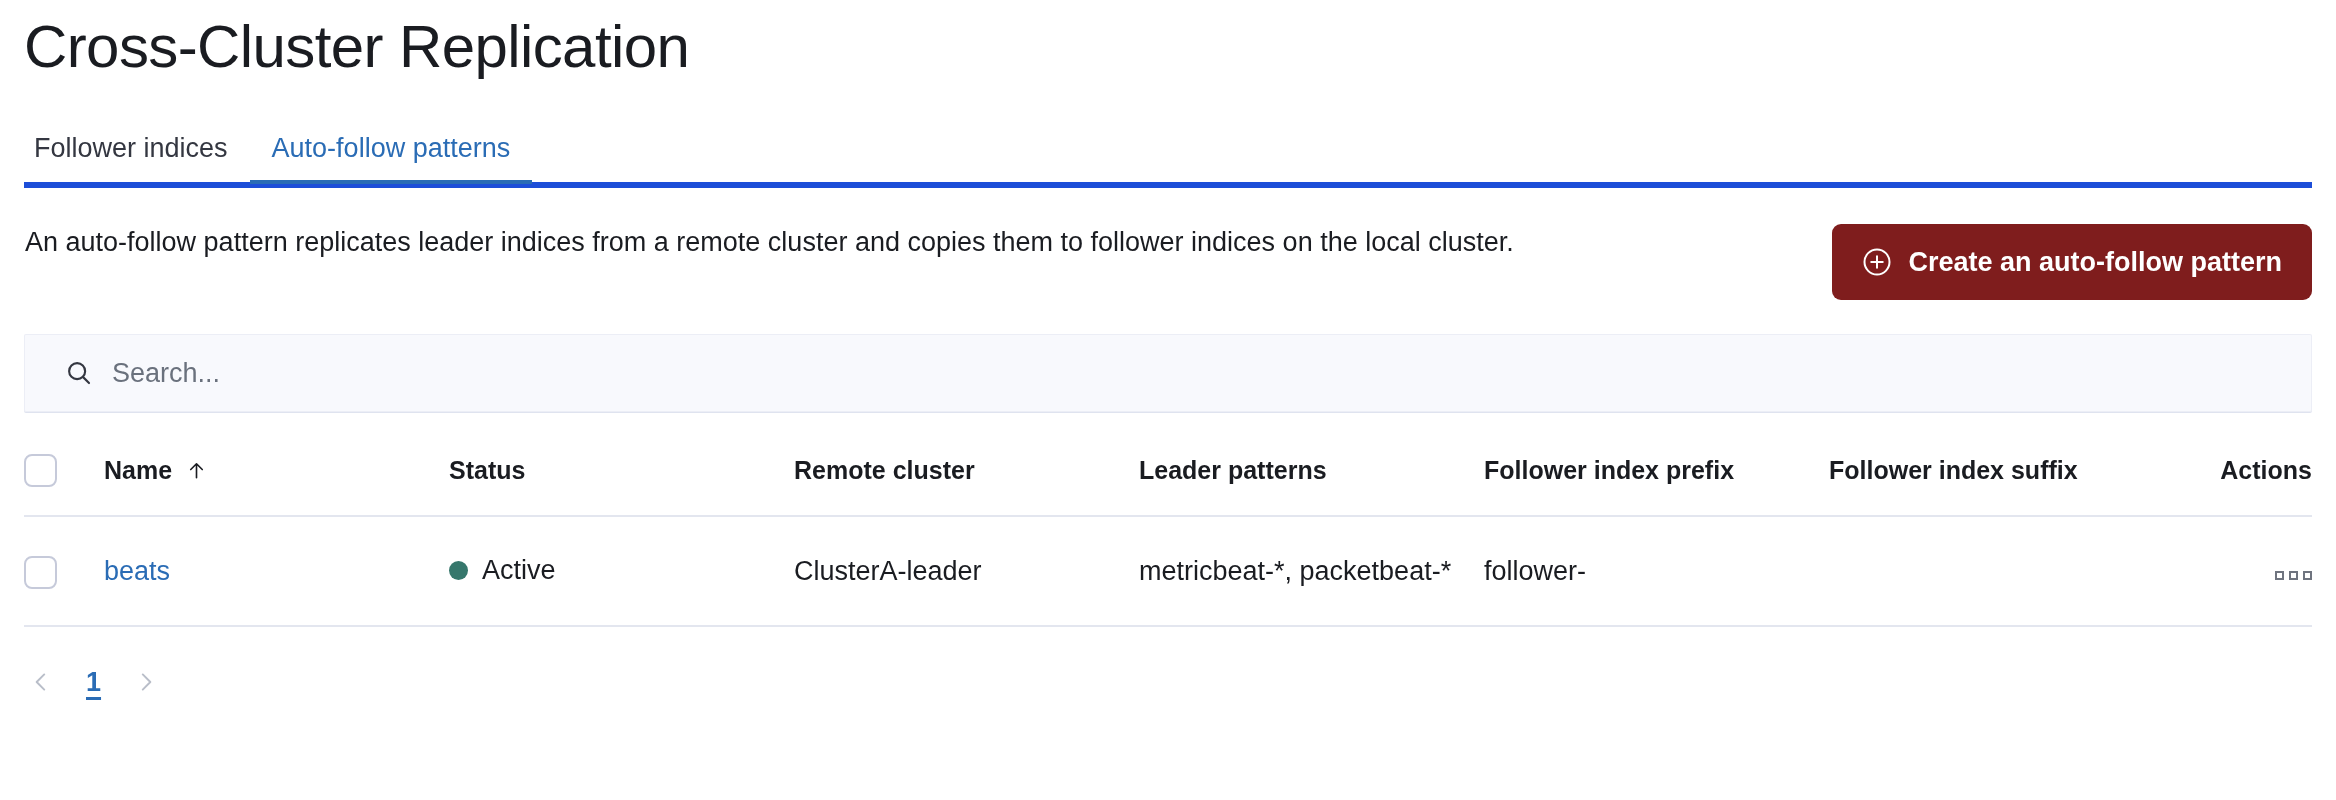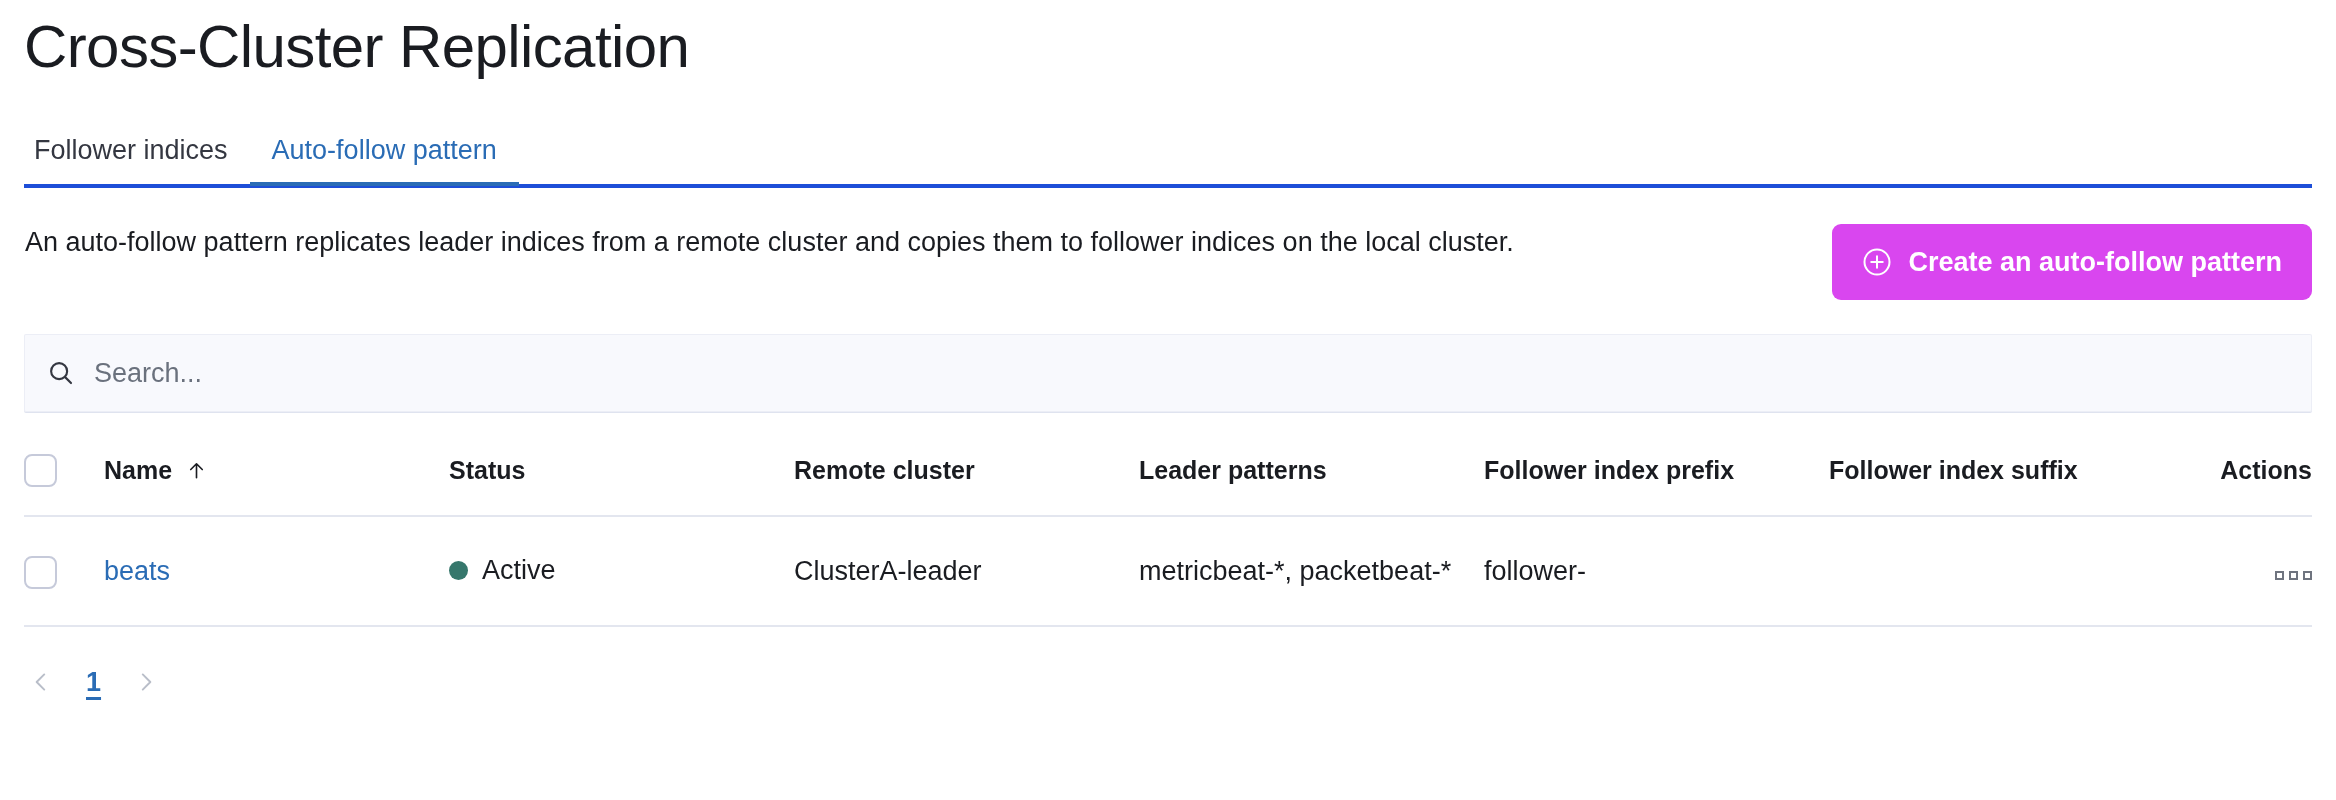--- a/index.html
+++ b/index.html
@@ -33,21 +33,21 @@
     padding-top: 14px;
   }
 
   
   .tabs {
     margin-top: 42px;
     display: flex;
     align-items: flex-end;
     gap: 0;
     position: relative;
-    border-bottom: 4px solid #1d4ed8;
+    border-bottom: 6px solid #1d4ed8;
     height: 66px;
   }
   .tab {
     font-size: 27px;
     line-height: 1;
     padding: 0 22px 20px 22px;
     color: #343741;
     cursor: pointer;
     position: relative;
     background: none;
@@ -80,21 +80,21 @@
   }
   .desc-text {
     font-size: 27px;
     line-height: 1.5;
     color: #1a1c21;
     max-width: 1705px;
     padding-left: 1px;
   }
   .create-btn {
     flex: 0 0 auto;
-    background: #d946ef;
+    background: #7f1d1d;
     color: #ffffff;
     border: none;
     border-radius: 9px;
     height: 76px;
     padding: 0 30px;
     display: inline-flex;
     align-items: center;
     gap: 16px;
     font-size: 27px;
     font-weight: 700;
@@ -113,21 +113,21 @@
   
   .search-wrap {
     margin-top: 34px;
     height: 78px;
     background: #f8f9fd;
     border: none;
     border-radius: 2px;
     box-shadow: 0 1px 0 0 #dfe3ef, 0 0 0 1px rgba(225,229,240,.55) inset;
     display: flex;
     align-items: center;
-    padding: 0 22px;
+    padding: 0 40px;
     gap: 18px;
     cursor: text;
   }
   .search-icon { width: 30px; height: 30px; flex: 0 0 auto; display: block; }
   .search-input {
     border: none;
     outline: none;
     background: transparent;
     font-family: inherit;
     font-size: 27px;
@@ -286,21 +286,21 @@
 </style>
 </head>
 <body>
 
 <div class="page">
 
   <h1 class="page-title">Cross-Cluster Replication</h1>
 
   <div class="tabs">
     <button class="tab">Follower indices</button>
-    <button class="tab active">Auto-follow pattern</button>
+    <button class="tab active">Auto-follow patterns</button>
   </div>
 
   <div class="desc-row">
     <div class="desc-text">An auto-follow pattern replicates leader indices from a remote cluster and copies them to follower indices on the local cluster.</div>
     <button class="create-btn">
       <svg class="plus-circle" viewBox="0 0 24 24" fill="none" aria-hidden="true">
         <circle cx="12" cy="12" r="10" stroke="#ffffff" stroke-width="1.6"></circle>
         <path d="M12 7.4v9.2M7.4 12h9.2" stroke="#ffffff" stroke-width="1.6" stroke-linecap="round"></path>
       </svg>
       <span>Create an auto-follow pattern</span>

